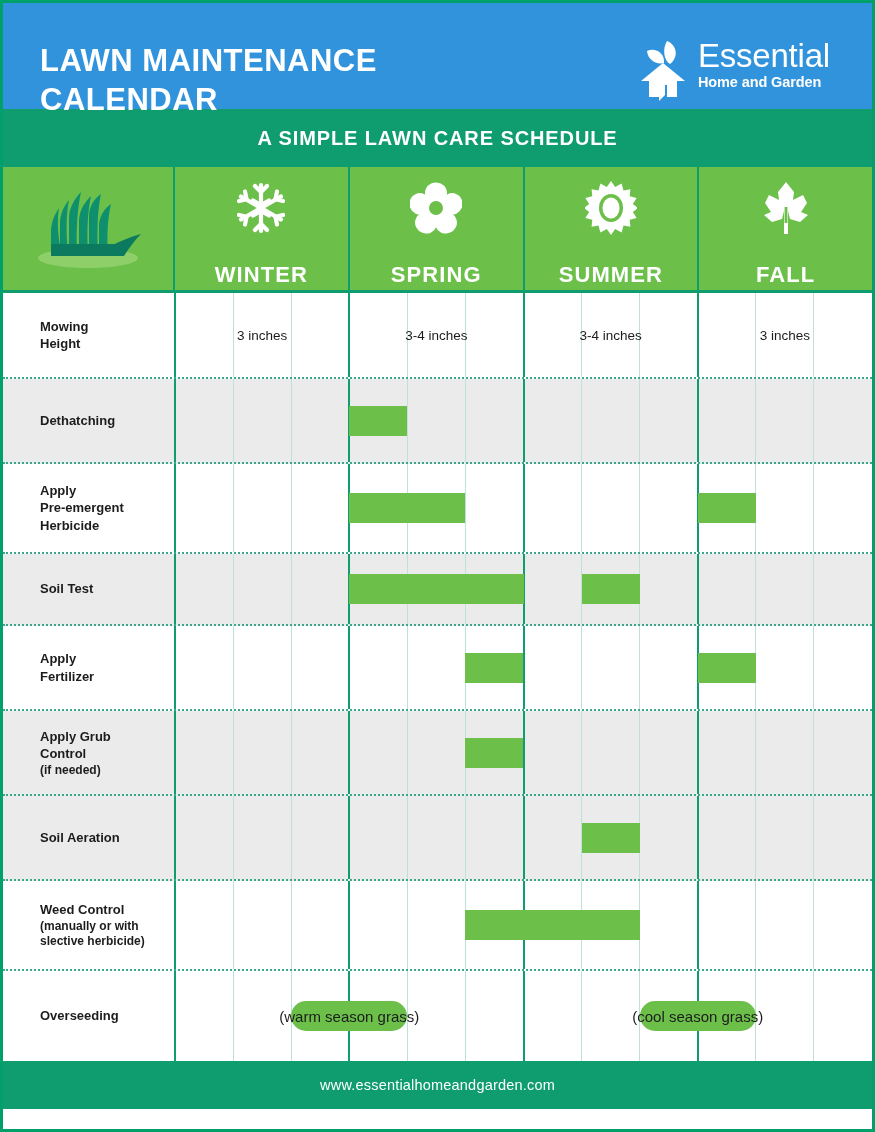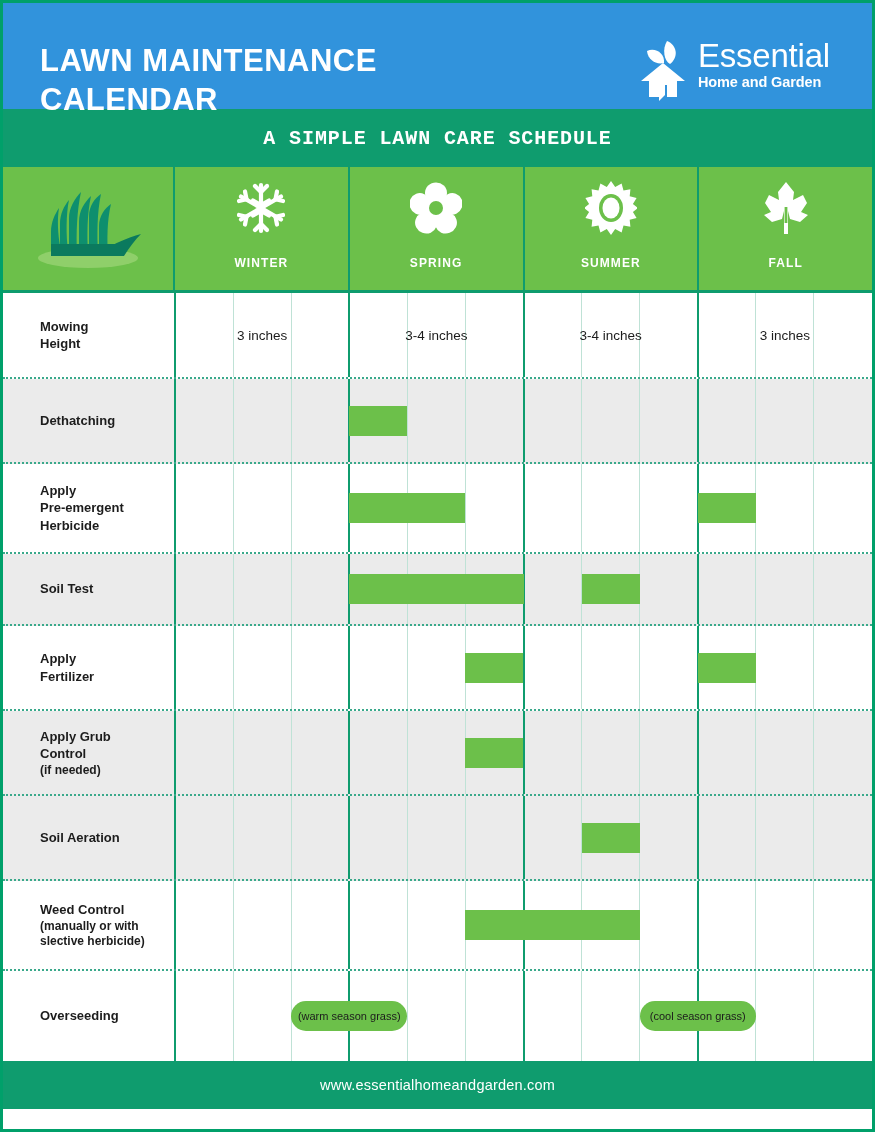--- a/index.html
+++ b/index.html
@@ -65,21 +65,20 @@
     margin-top: 3px;
   }
 
   
   .subtitle-bar {
     height: 58px;
     background: #0f9c6e;
     display: flex;
     align-items: center;
     justify-content: center;
-    font-family: Liberation Mono, monospace;
   }
   .subtitle-text {
     color: #ffffff;
     font-size: 20px;
     font-weight: bold;
     letter-spacing: 0.9px;
     text-transform: uppercase;
   }
 
   
@@ -108,24 +107,24 @@
     padding-top: 14px;
     border-right: 2px solid #0f9c6e;
     box-sizing: border-box;
     position: relative;
   }
   .season-cell:last-child { border-right: none; }
   .season-icon { height: 54px; display: flex; align-items: center; justify-content: center; }
   .season-icon svg { display: block; }
   .season-label {
     color: #ffffff;
-    font-size: 12px;
+    font-size: 22px;
     font-weight: bold;
     letter-spacing: 1.1px;
-    margin-top: 21px;
+    margin-top: 27px;
     text-transform: uppercase;
   }
 
   
   .table-body { position: relative; }
 
   .row {
     display: flex;
     position: relative;
     box-sizing: border-box;
@@ -200,21 +199,21 @@
     background: #6cc04a;
     height: 30px;
     top: 50%;
     transform: translateY(-50%);
   }
   .bar.labelled {
     display: flex;
     align-items: center;
     justify-content: center;
     color: #1c1c1c;
-    font-size: 11px;
+    font-size: 15px;
     white-space: nowrap;
     border-radius: 15px;
   }
 
   
   .footer {
     height: 48px;
     background: #0f9c6e;
     display: flex;
     align-items: center;

